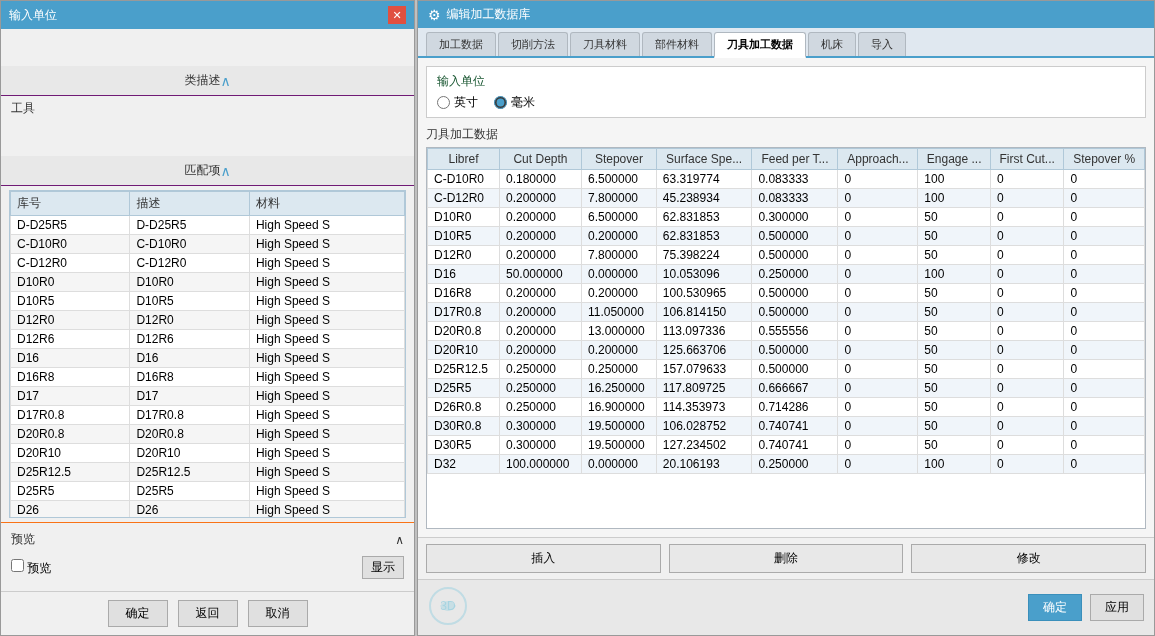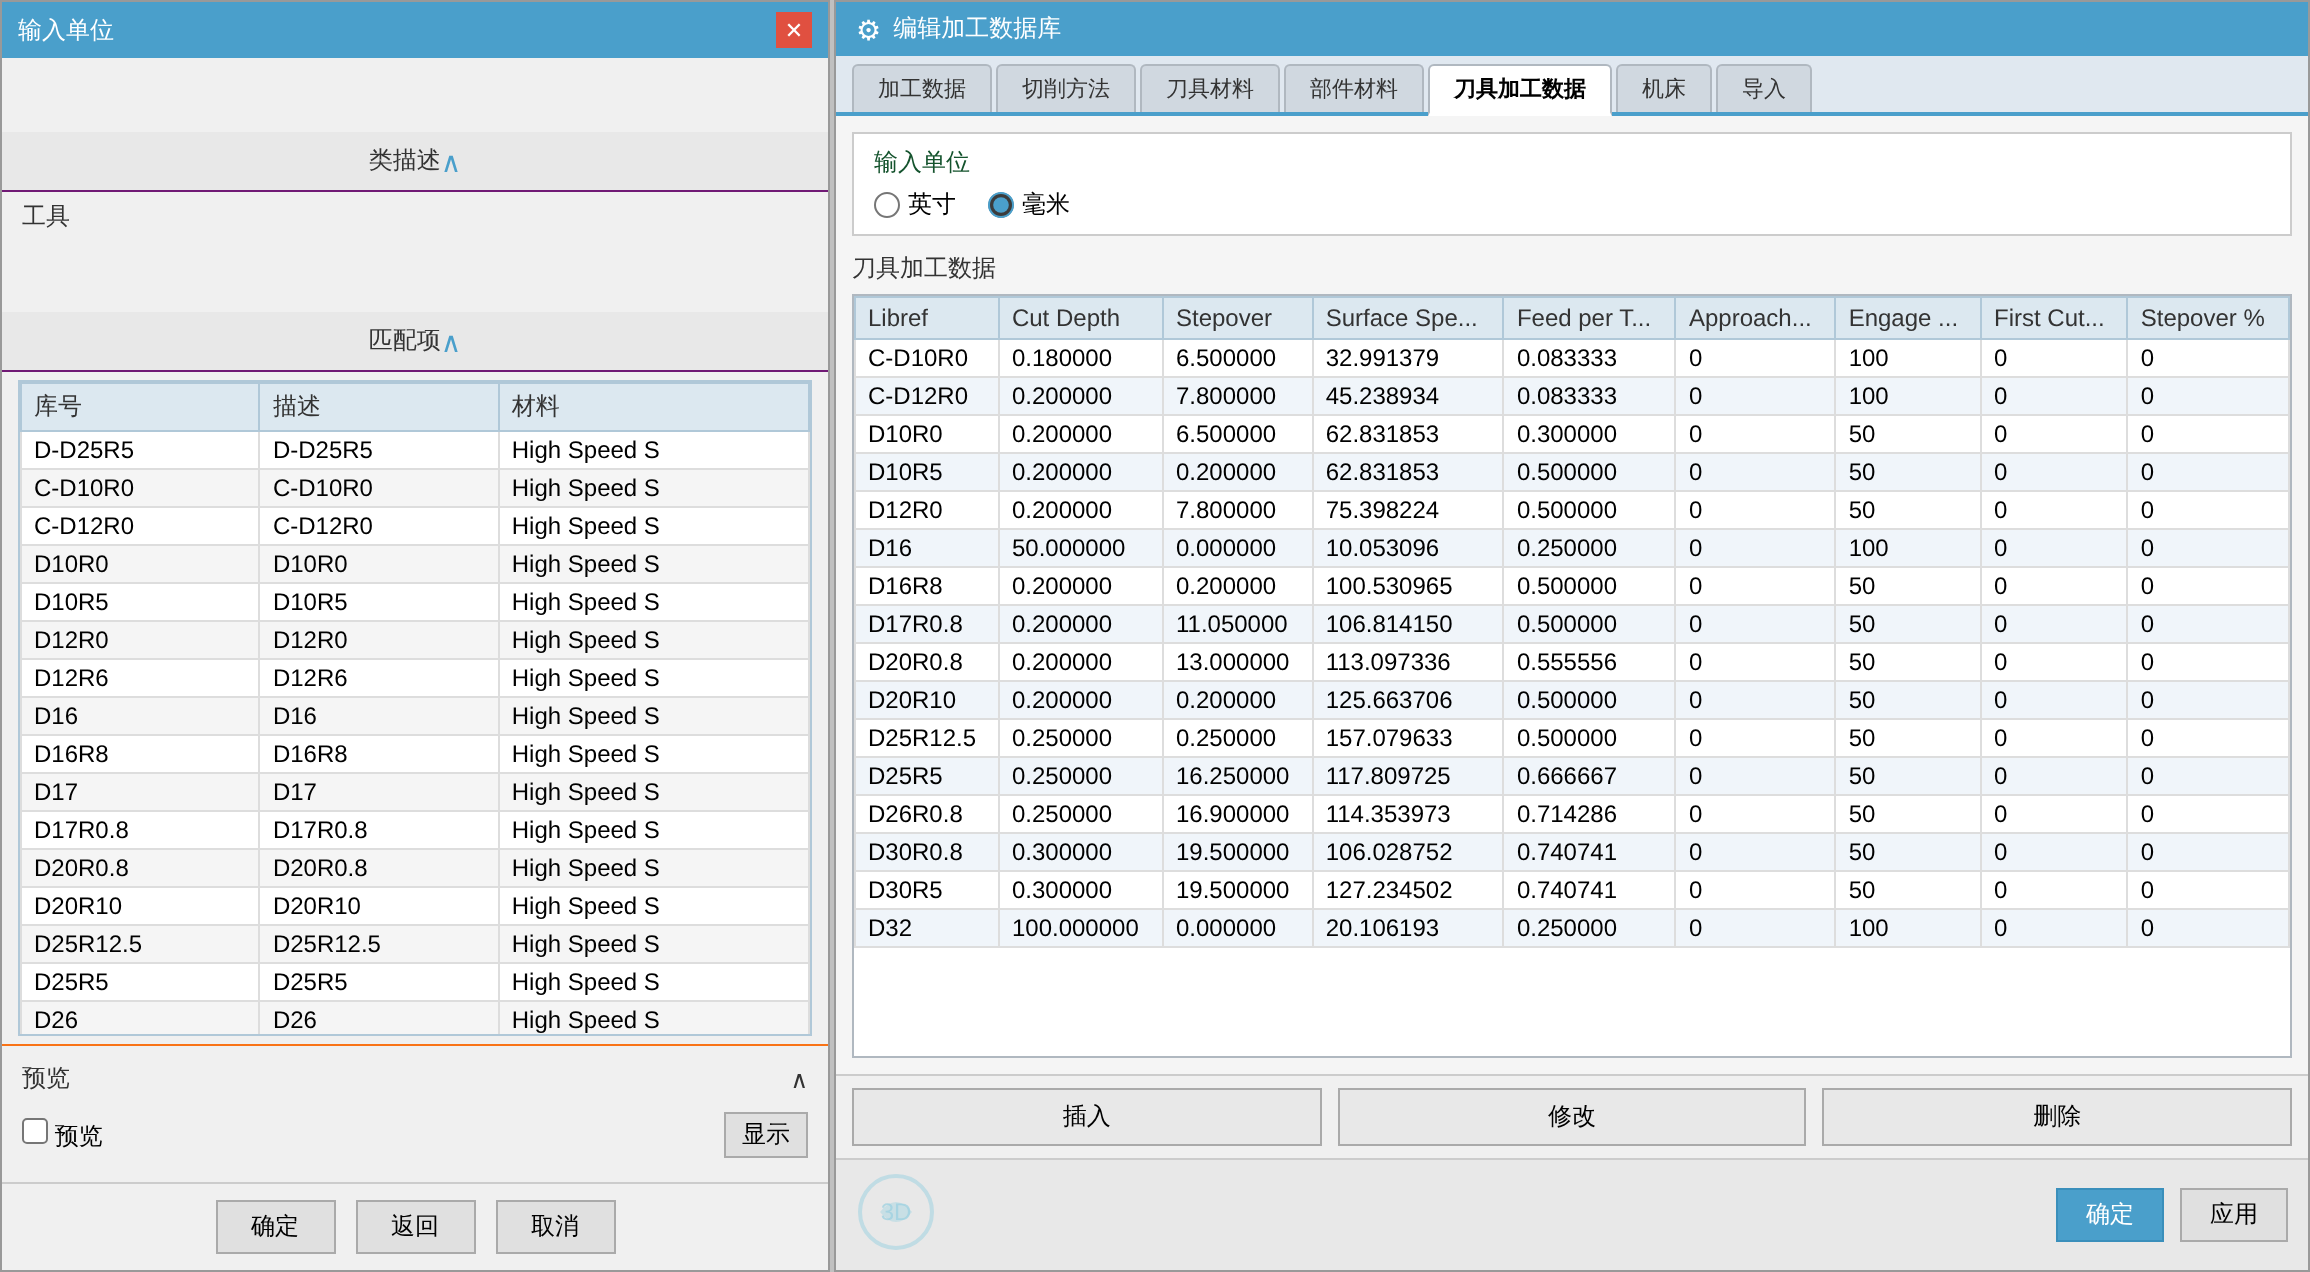--- a/index.html
+++ b/index.html
@@ -210,21 +210,21 @@
     }
     .data-table {
       width: 100%;
       border-collapse: collapse;
       font-size: 11px;
     }
     .data-table thead th {
       background: #dce8f0;
       border: 1px solid #b0c8d8;
       padding: 3px 6px;
-      text-align: left;
+      text-align: center;
       font-weight: normal;
       color: #333;
       white-space: nowrap;
       position: sticky;
       top: 0;
     }
     .data-table tbody tr:nth-child(even) { background: #f0f5fa; }
     .data-table tbody tr:nth-child(odd) { background: white; }
     .data-table tbody td {
       padding: 2px 6px;
@@ -467,21 +467,21 @@
                 <th>Engage ...</th>
                 <th>First Cut...</th>
                 <th>Stepover %</th>
               </tr>
           </thead>
           <tbody id="data-table-body">
               <tr>
                 <td>C-D10R0</td>
                 <td>0.180000</td>
                 <td>6.500000</td>
-                <td>32.991379</td>
+                <td>63.319774</td>
                 <td>0.083333</td>
                 <td>0</td>
                 <td>100</td>
                 <td>0</td>
                 <td>0</td>
               </tr>
               <tr>
                 <td>C-D12R0</td>
                 <td>0.200000</td>
                 <td>7.800000</td>
@@ -647,22 +647,22 @@
                 <td>0</td>
               </tr>
             </tbody>
         </table>
       </div>
     </div>
   </div>
 
   <div class="action-bar">
     <button class="action-btn">插入</button>
+    <button class="action-btn">删除</button>
     <button class="action-btn">修改</button>
-    <button class="action-btn">删除</button>
   </div>
 
   <div class="right-footer">
     <div class="footer-logo">
       <svg width="40" height="40" viewBox="0 0 40 40">
         <circle cx="20" cy="20" r="18" fill="none" stroke="#4ab8d8" stroke-width="2" opacity="0.5"></circle>
         <path d="M12 20 Q20 10 28 20 Q20 30 12 20Z" fill="#4ab8d8" opacity="0.4"></path>
         <text x="20" y="24" text-anchor="middle" fill="#4ab8d8" font-size="10" opacity="0.7">3D</text>
       </svg>
     </div>

